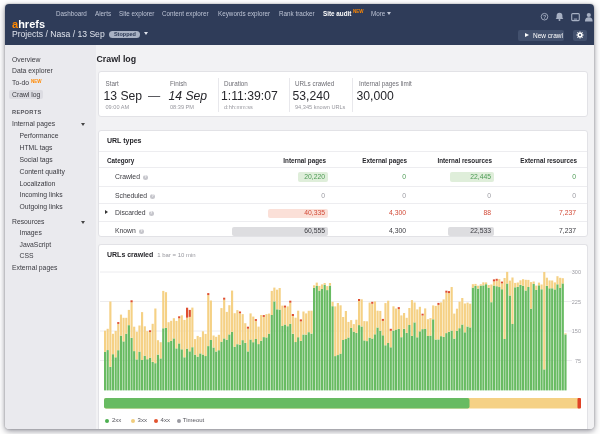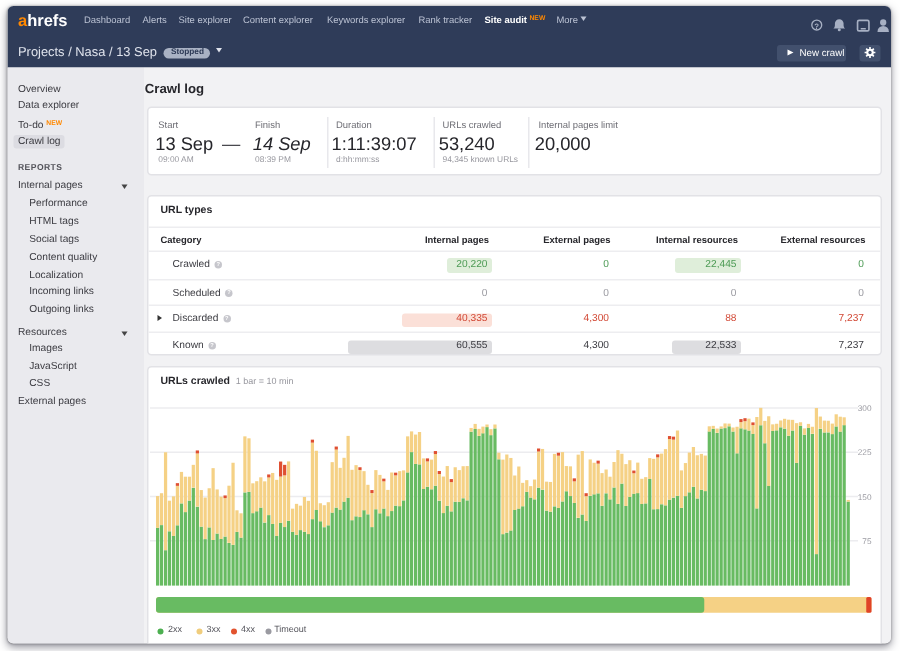--- a/index.html
+++ b/index.html
@@ -1,20 +1,20 @@
 <!DOCTYPE html>
 <html><head>
 <meta charset="utf-8">
 <style>
 * { margin:0; padding:0; box-sizing:border-box; }
 html,body { width:600px; height:434px; background:#fff; font-family:"Liberation Sans",sans-serif; overflow:hidden; }
 #frame { position:absolute; left:5px; top:4px; width:589px; height:425px; border-radius:4px; overflow:hidden; background:#f2f2f4; box-shadow:0 2px 6px rgba(70,70,85,.6), 0 0 1.5px rgba(0,0,0,.4); }
 
 #nav { position:absolute; left:0; top:0; width:589px; height:41px; background:#2f3c59; }
-#logo { position:absolute; left:7px; top:4px; font-size:11px; font-weight:bold; color:#fff; letter-spacing:0px; }
+#logo { position:absolute; left:7px; top:14px; font-size:11px; font-weight:bold; color:#fff; letter-spacing:0px; }
 #logo span { color:#ff8800; }
 .navitem { position:absolute; top:5.5px; font-size:6.3px; color:#bcc3d4; }
 .navitem.act { color:#fff; font-weight:bold; }
 .newb { color:#ff8800 !important; font-size:4.5px !important; font-weight:bold; vertical-align:2px; }
 
 #crumb { position:absolute; left:7px; top:24.5px; font-size:8.6px; color:#dfe3ec; }
 .pill { display:inline-block; background:#a9b2c4; color:#2c3955; font-size:5.5px; font-weight:bold; border-radius:5px; padding:0.5px 4.5px 1px; vertical-align:0.5px; }
 .caret { display:inline-block; width:0; height:0; border-left:2.7px solid transparent; border-right:2.7px solid transparent; border-top:3.7px solid #dfe3ec; vertical-align:1.5px; margin-left:4px; }
 .tbtn { position:absolute; background:#42506d; border-radius:2px; color:#fff; font-size:6.5px; text-align:center; }
 
@@ -126,21 +126,21 @@
       <div class="sdiv" style="left:119px;"></div>
       <div class="slab" style="left:125px;">Duration</div>
       <div class="sval" style="left:122px;">1:11:39:07</div>
       <div class="ssub" style="left:125px;">d:hh:mm:ss</div>
       <div class="sdiv" style="left:190px;"></div>
       <div class="slab" style="left:196px;">URLs crawled</div>
       <div class="sval" style="left:193.5px;">53,240</div>
       <div class="ssub" style="left:196px;">94,345 known URLs</div>
       <div class="sdiv" style="left:253px;"></div>
       <div class="slab" style="left:260px;">Internal pages limit</div>
-      <div class="sval" style="left:257.5px;">20,000</div>
+      <div class="sval" style="left:257.5px;">30,000</div>
     </div>
     <div class="panel" style="top:85px; height:107px;">
       <div class="phead">URL types</div>
       <div class="trow" style="top:19.5px; height:16px;">
         <span class="th" style="left:8px; top:5px;">Category</span>
         <span class="th" style="right:261px; top:5px;">Internal pages</span>
         <span class="th" style="right:180px; top:5px;">External pages</span>
         <span class="th" style="right:95px; top:5px;">Internal resources</span>
         <span class="th" style="right:10px; top:5px;">External resources</span>
       </div>

